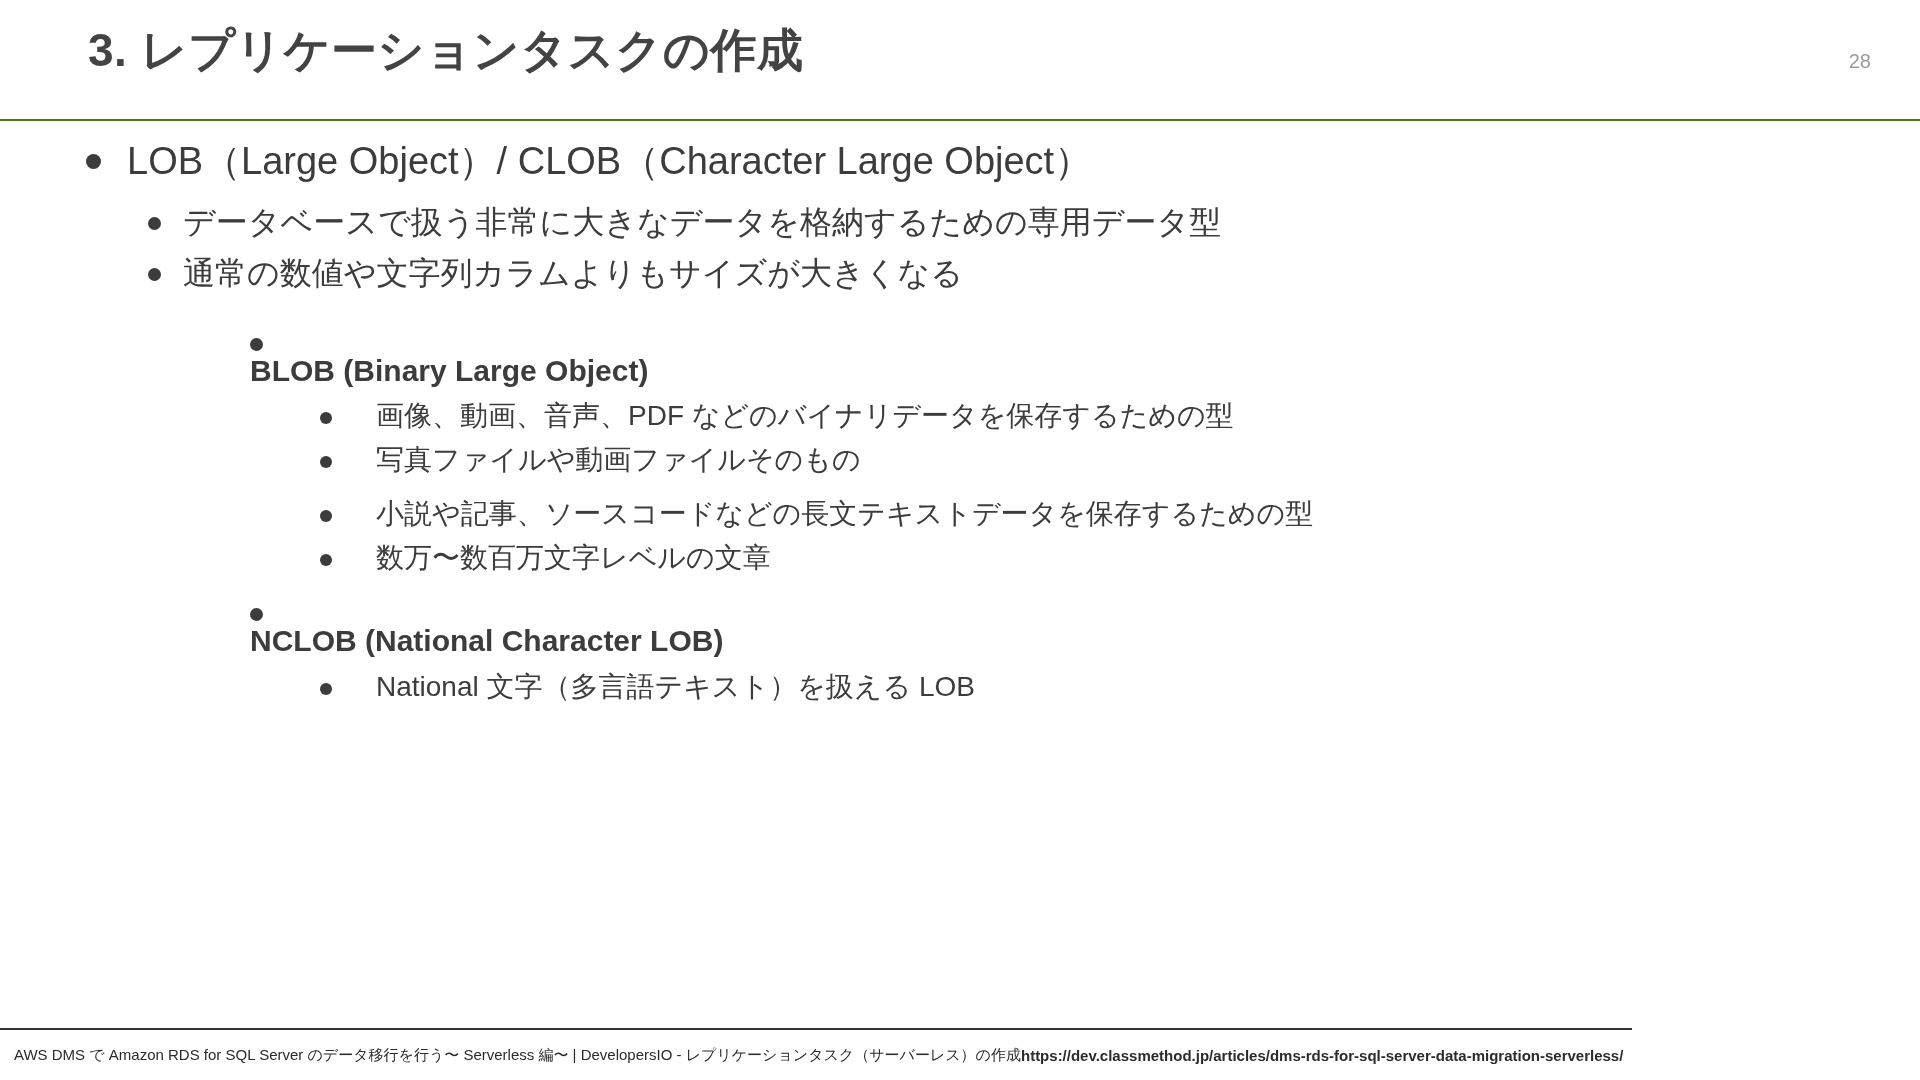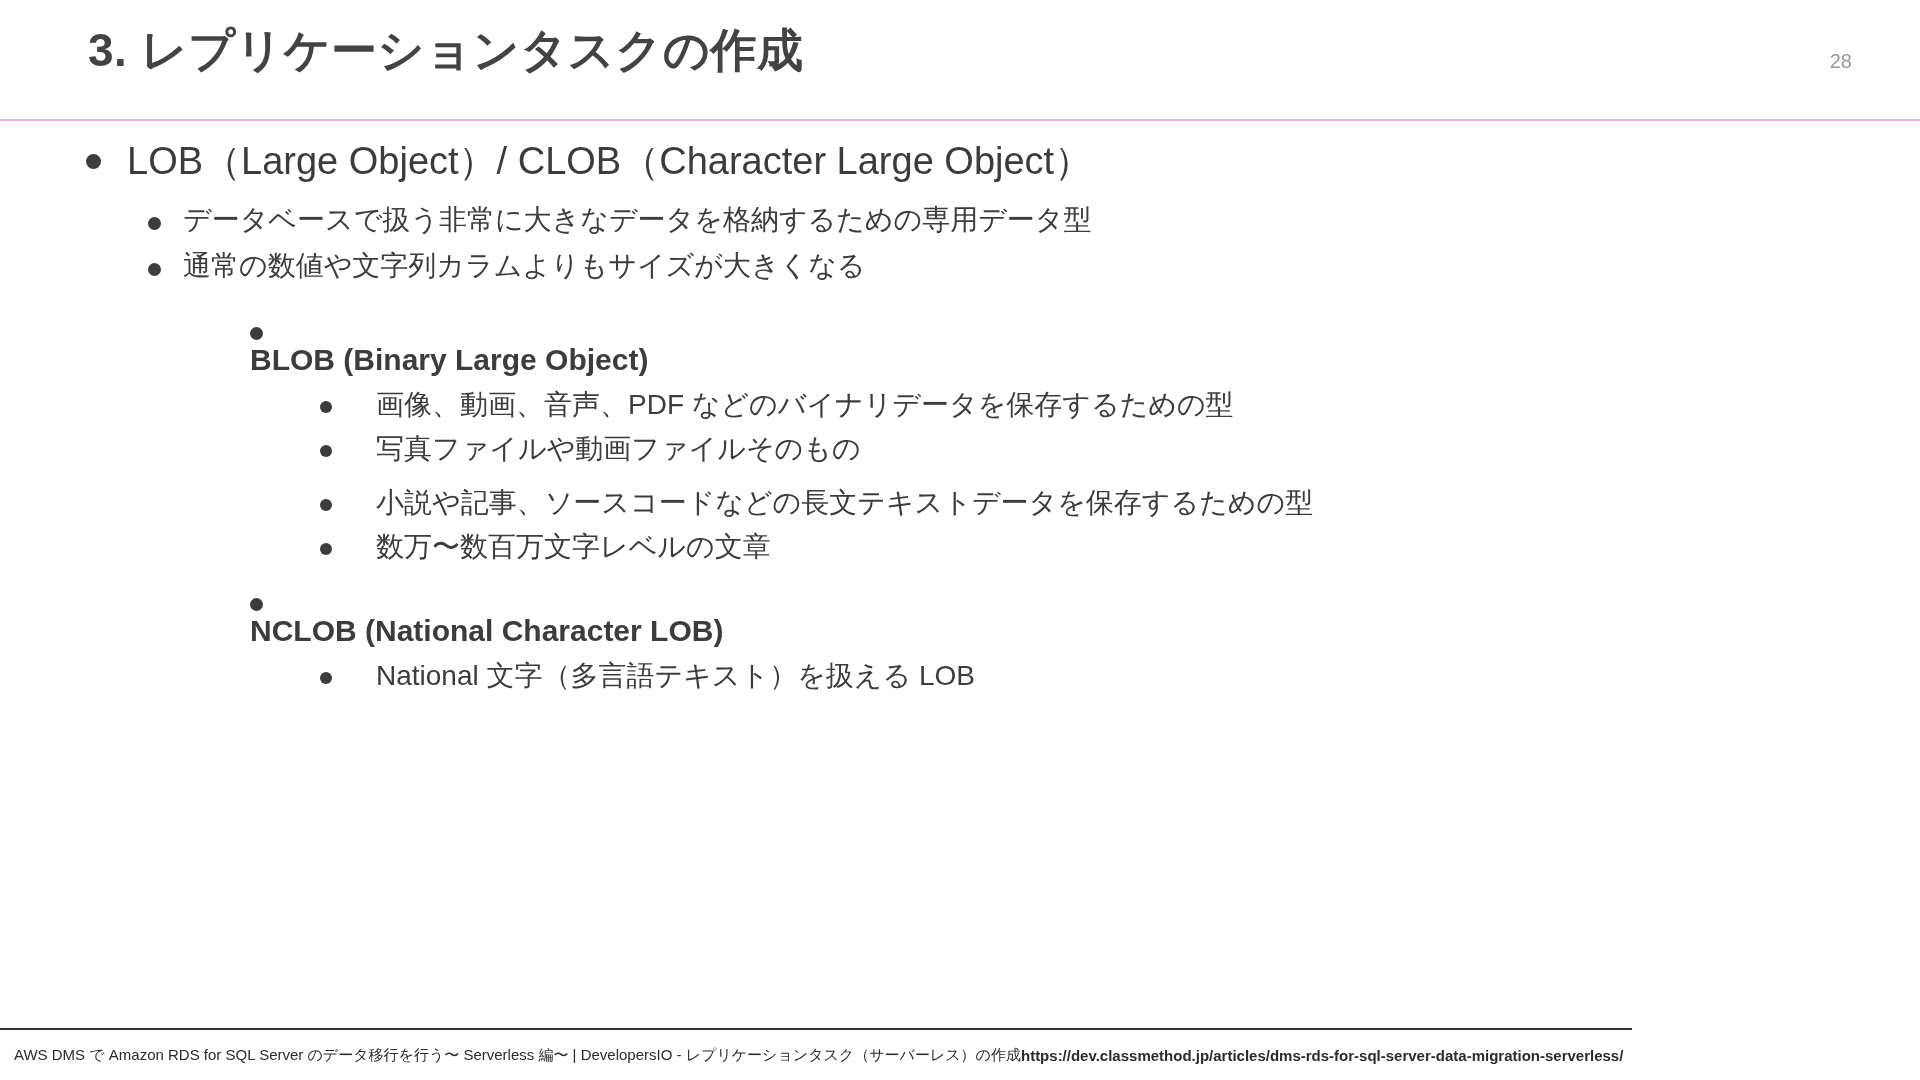--- a/index.html
+++ b/index.html
@@ -24,35 +24,35 @@
   }
 
   
   .header {
     position: absolute;
     left: 0;
     top: 0;
     width: 1920px;
     height: 121px;
     box-sizing: border-box;
-    border-bottom: 2px solid #f9a8d4;
+    border-bottom: 2px solid #4d7c0f;
   }
   .slide-title {
     position: absolute;
     left: 88px;
     top: 20px;
     font-size: 46px;
     font-weight: bold;
     color: #434343;
     letter-spacing: 0.5px;
     white-space: nowrap;
   }
   .page-number {
     position: absolute;
-    right: 68px;
+    right: 49px;
     top: 50px;
     font-size: 20px;
     color: #9a9a9a;
     font-weight: normal;
   }
 
   
   .content {
     position: absolute;
     left: 0;
@@ -95,21 +95,21 @@
   .lvl2 {
     padding-left: 148px;
     margin-bottom: 8px;
   }
   .lvl2 .bullet-dot {
     width: 13px; height: 13px;
     margin-top: 16px;
     margin-right: 22px;
   }
   .lvl2 .bullet-text {
-    font-size: 28px;
+    font-size: 32px;
     color: #3c3c3c;
   }
 
   
   .lvl3 {
     padding-left: 250px;
     margin-bottom: 6px;
     flex-direction: column;
   }
   .lvl3 .bullet-dot {

